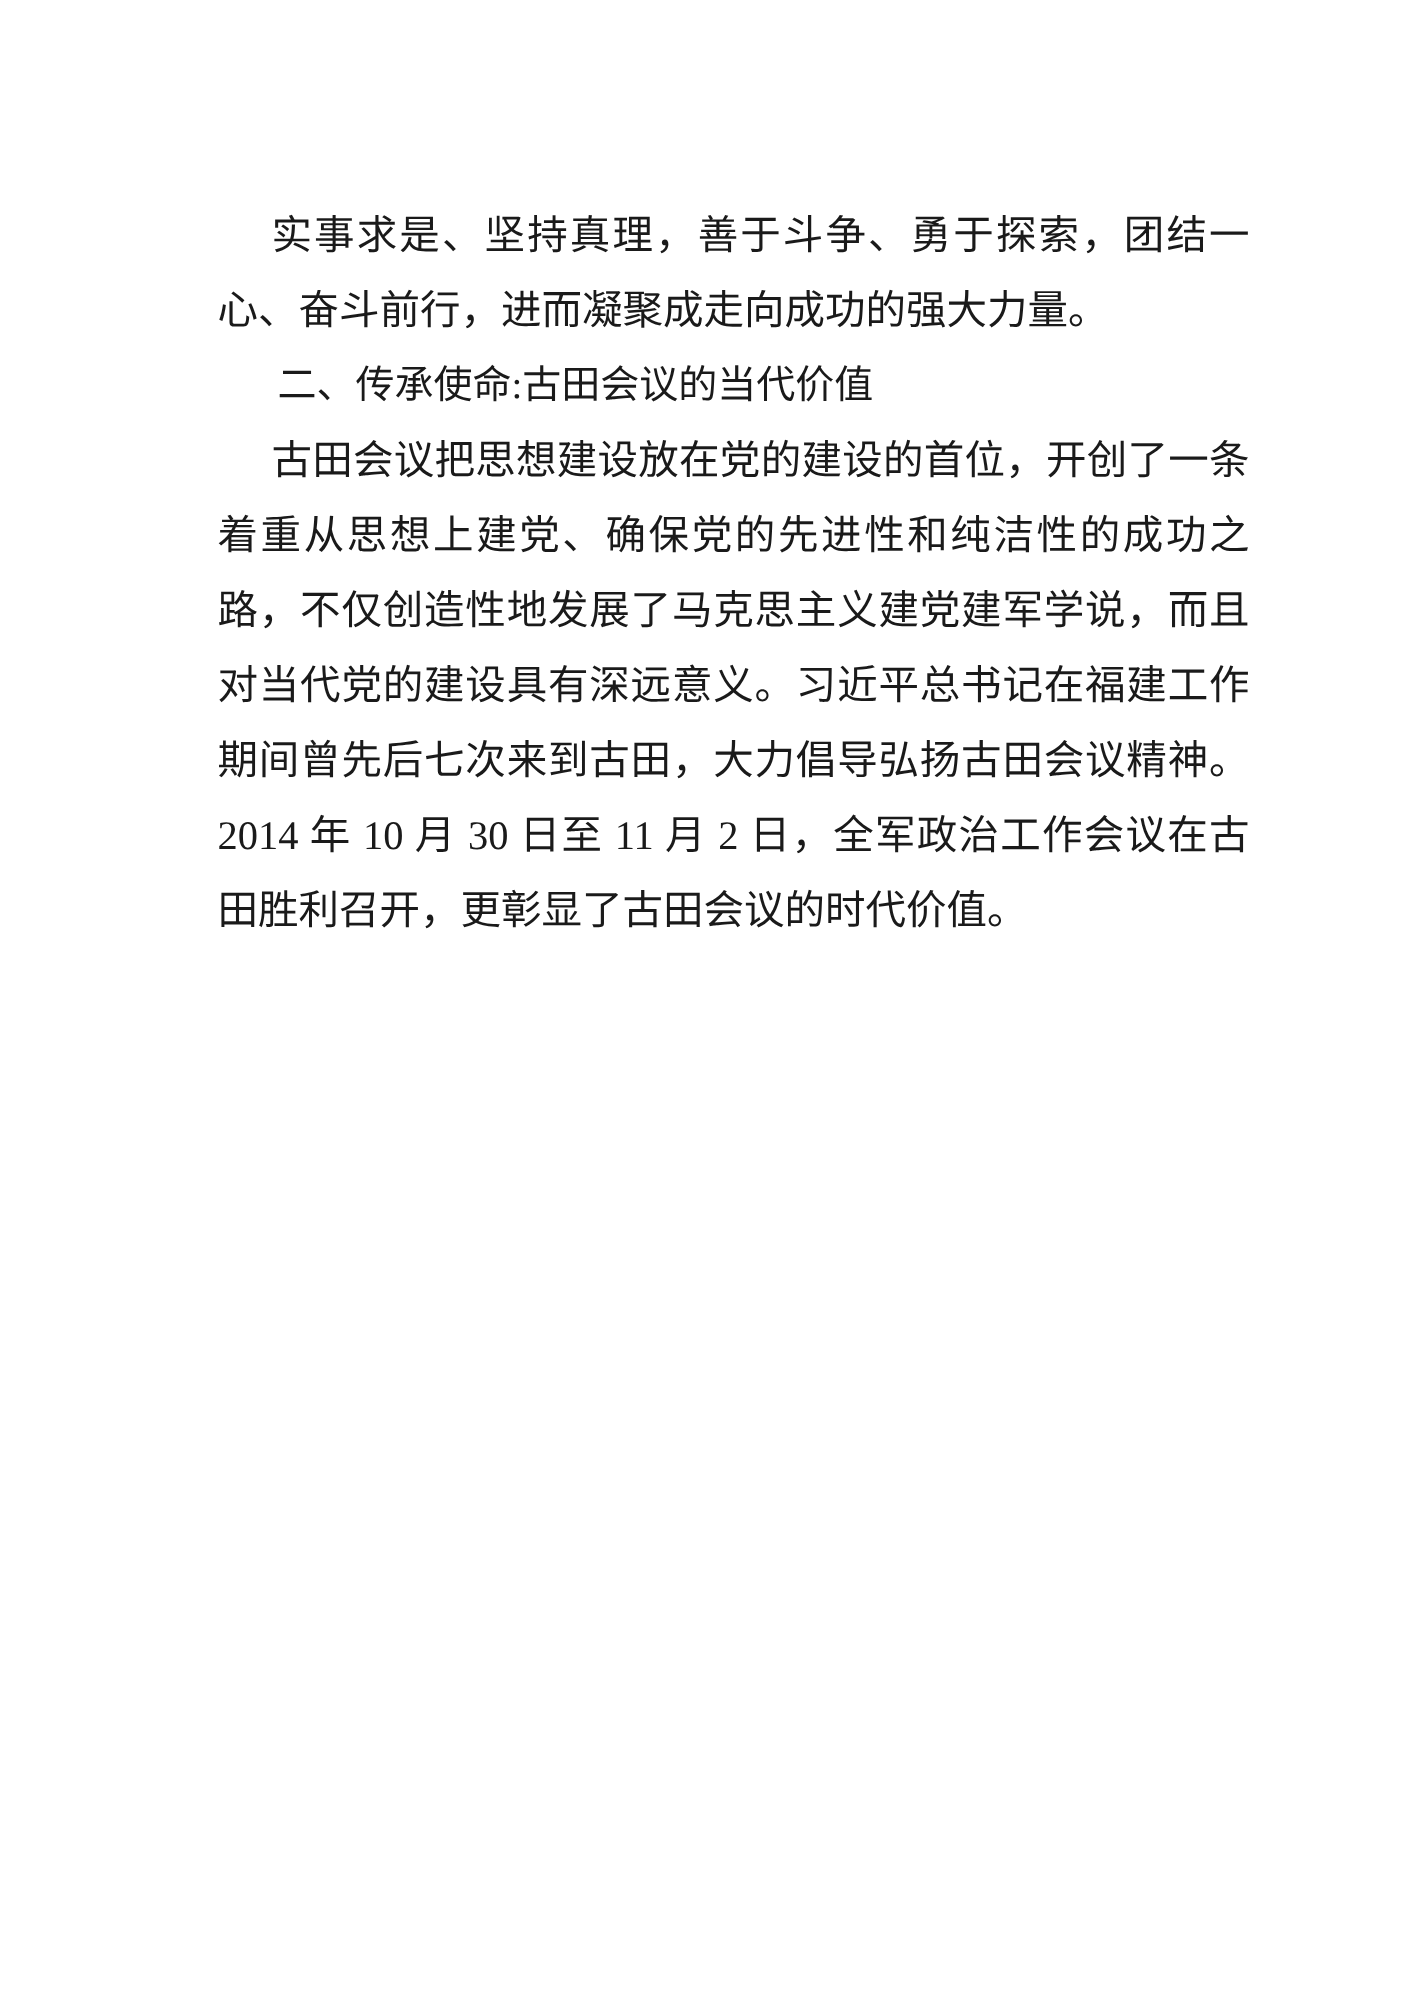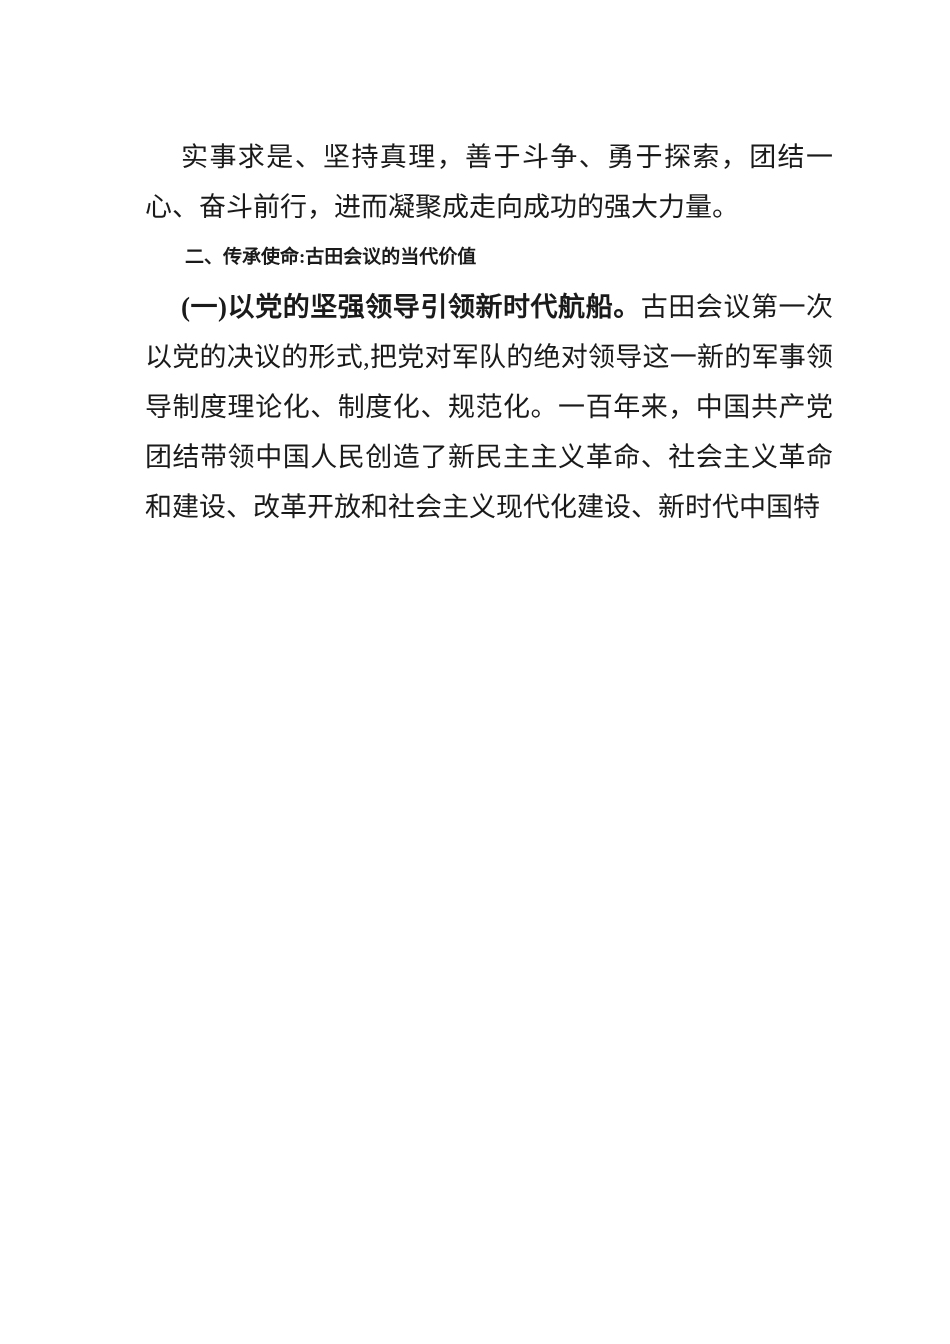--- a/index.html
+++ b/index.html
@@ -28,36 +28,36 @@
     font-size: 27px;
     font-weight: 400;
     line-height: 50px;
     text-align: justify;
     text-justify: inter-ideograph;
     text-indent: 36px;
     letter-spacing: 0px;
     word-break: break-all;
   }
   .heading {
-    font-weight: 700;
+    font-weight: 400;
     text-indent: 40px;
-    font-size: 19px;
+    font-size: 26px;
   }
   .lead {
     font-weight: 700;
   }
 </style>
 </head>
 <body>
 
 <div class="page">
   <div class="content">
 
     <p class="para">实事求是、坚持真理，善于斗争、勇于探索，团结一心、奋斗前行，进而凝聚成走向成功的强大力量。</p>
 
 
     <h2 class="para heading">二、传承使命:古田会议的当代价值</h2>
 
+    <p class="para">古田会议把思想建设放在党的建设的首位，开创了一条着重从思想上建党、确保党的先进性和纯洁性的成功之路，不仅创造性地发展了马克思主义建党建军学说，而且对当代党的建设具有深远意义。习近平总书记在福建工作期间曾先后七次来到古田，大力倡导弘扬古田会议精神。2014 年 10 月 30 日至 11 月 2 日，全军政治工作会议在古田胜利召开，更彰显了古田会议的时代价值。</p>
 
-    <p class="para"><span class="lead">(一)以党的坚强领导引领新时代航船。</span><span>古田会议第一次以党的决议的形式,把党对军队的绝对领导这一新的军事领导制度理论化、制度化、规范化。一百年来，中国共产党团结带领中国人民创造了新民主主义革命、社会主义革命和建设、改革开放和社会主义现代化建设、新时代中国特</span></p>
 
   </div>
 </div>
 
 </body></html>

